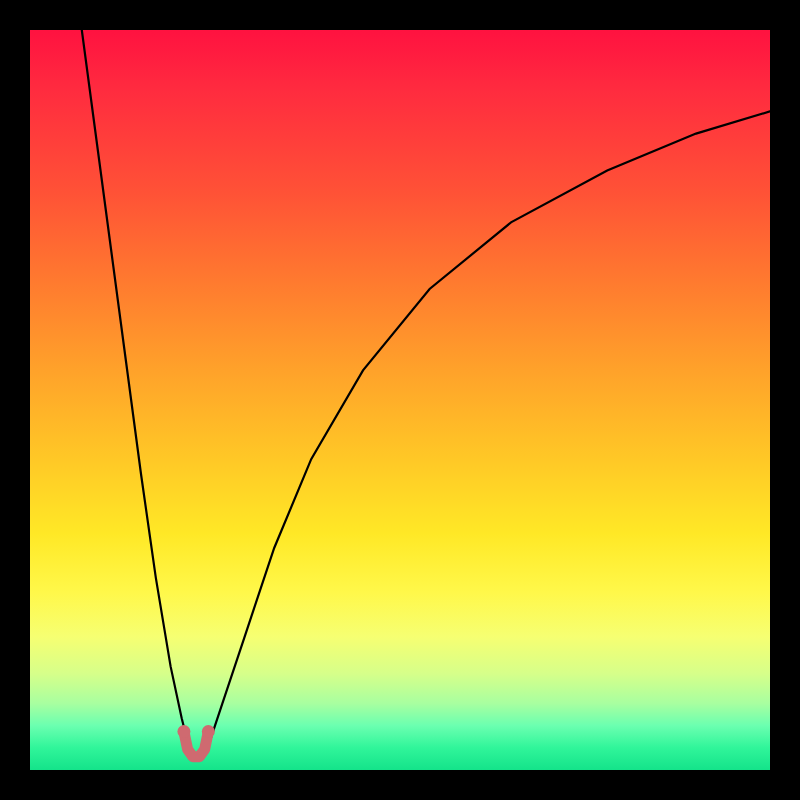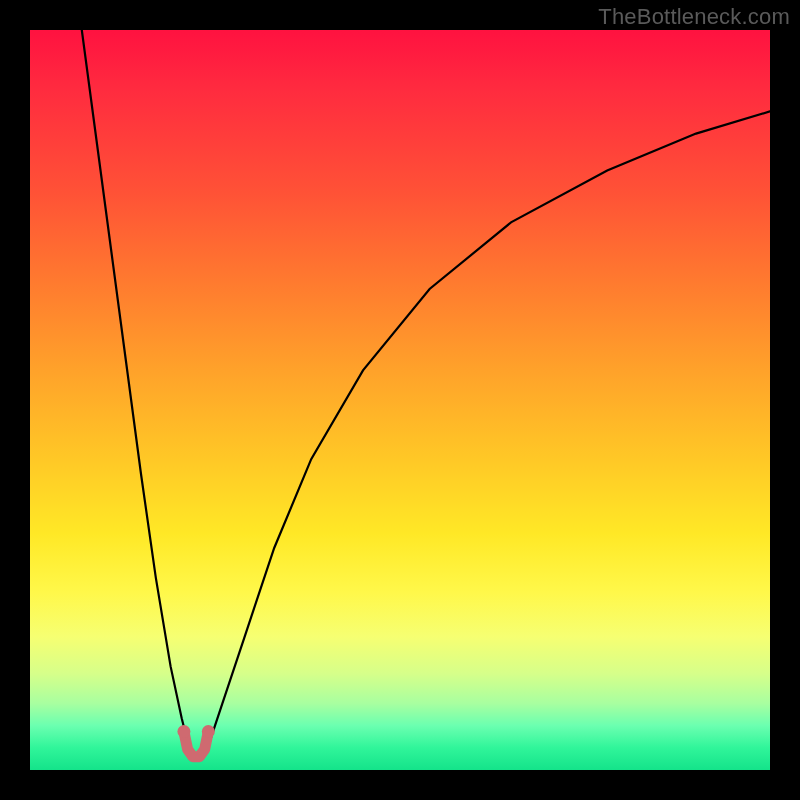--- a/index.html
+++ b/index.html
@@ -61,21 +61,20 @@
     inset: 0;
     width: 740px;
     height: 740px;
   }
 </style>
 </head>
 <body>
 
 <div class="frame">
 
-  <div class="watermark">TheBottleneck.com</div>
 
   <div class="plot">
     <div class="gradient"></div>
 
     <svg class="curves" viewBox="0 0 740 740" preserveAspectRatio="none">
       <path fill="none" stroke="#000" stroke-width="2.2" stroke-linecap="round" d="M51.80 0.00 L66.60 111.00 L81.40 222.00 L96.20 333.00 L111.00 444.00 L125.80 547.60 L140.60 636.40 L151.70 688.20 L159.10 717.80"></path>
       <path fill="none" stroke="#000" stroke-width="2.2" stroke-linecap="round" d="M177.60 717.80 L192.40 673.40 L214.60 606.80 L244.20 518.00 L281.20 429.20 L333.00 340.40 L399.60 259.00 L481.00 192.40 L577.20 140.60 L666.00 103.60 L740.00 81.40"></path>
       <path fill="none" stroke="#cf6a70" stroke-width="11" stroke-linecap="round" stroke-linejoin="round" d="M153.92 701.52 L157.62 719.28 L162.80 726.68 L169.46 726.68 L174.64 719.28 L178.34 701.52"></path>
       <g fill="#cf6a70">
           <circle cx="153.92" cy="701.52" r="6.5"></circle>

